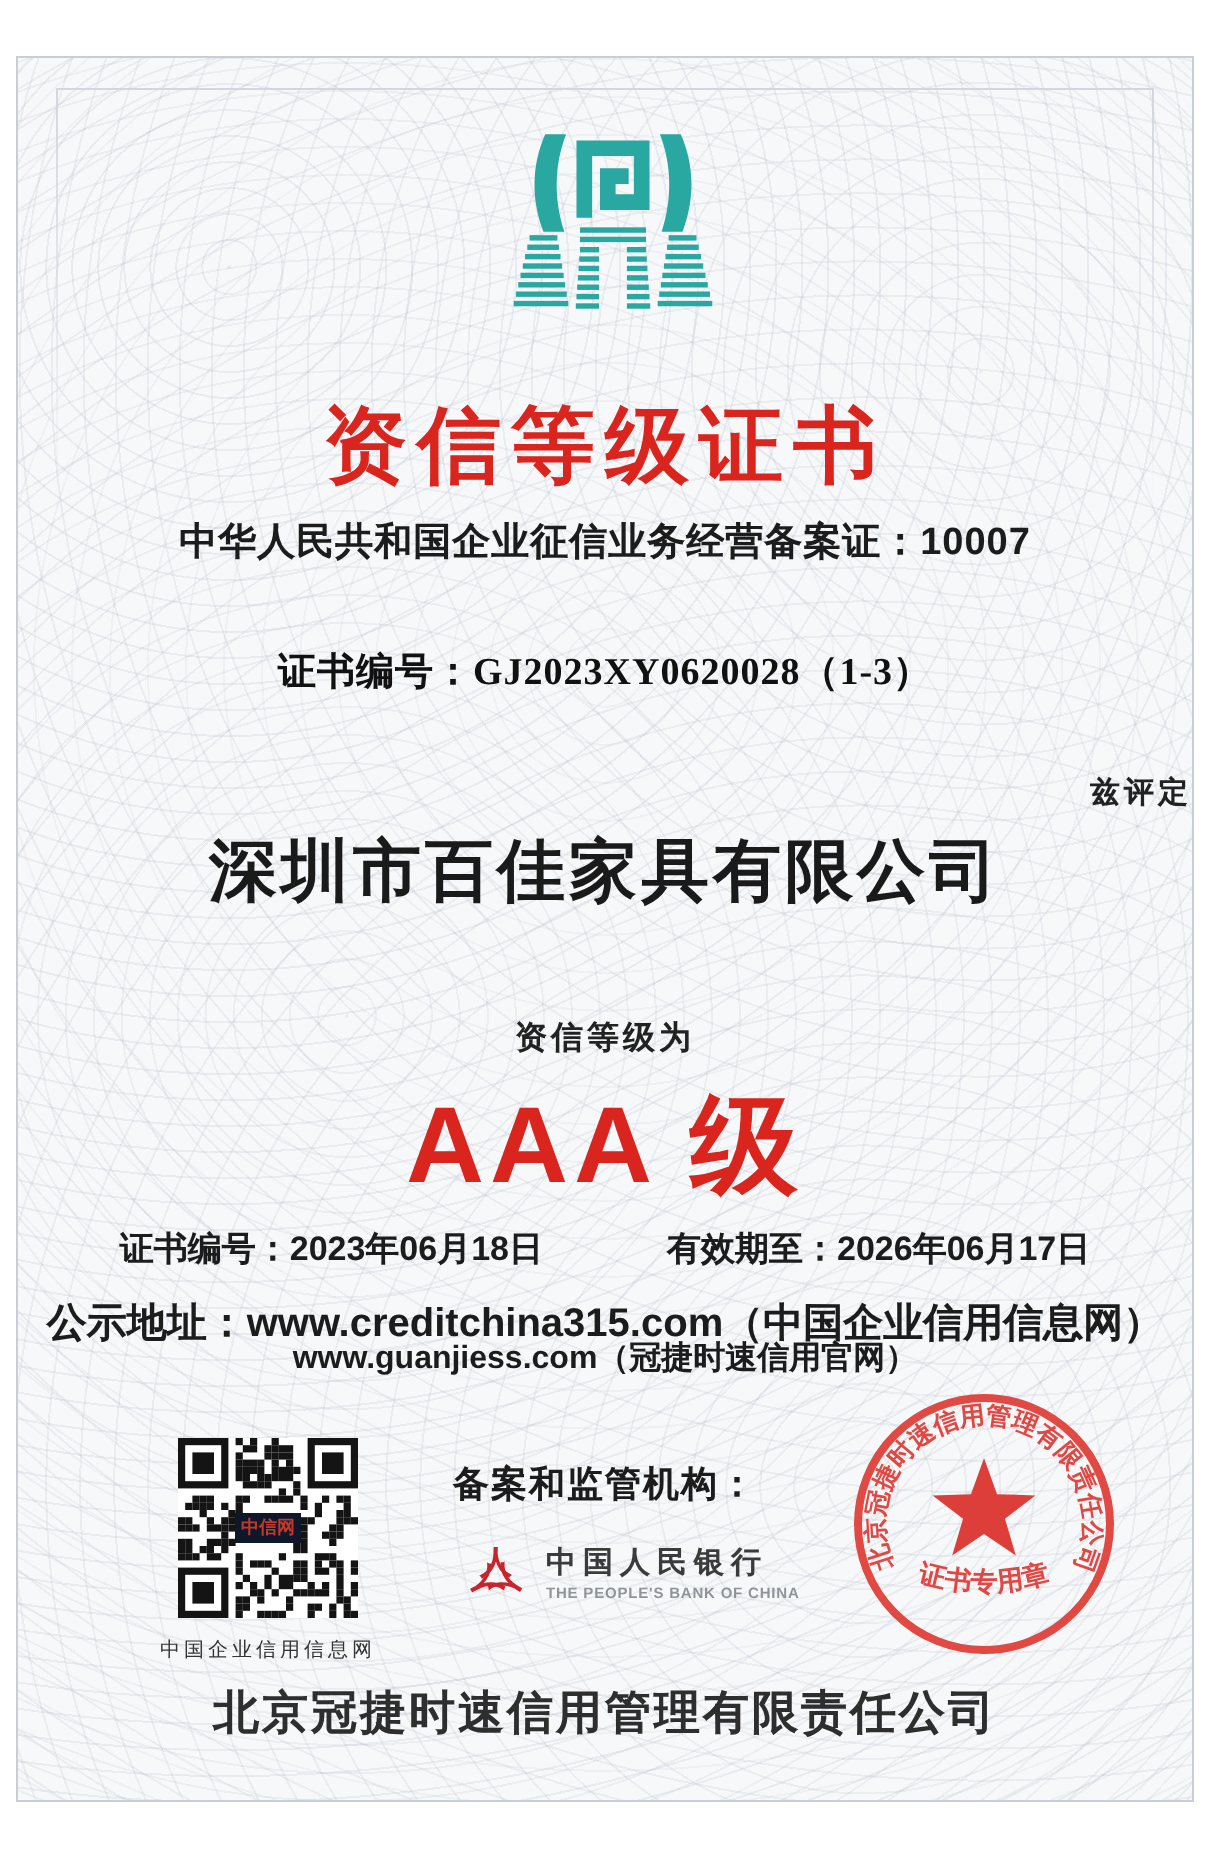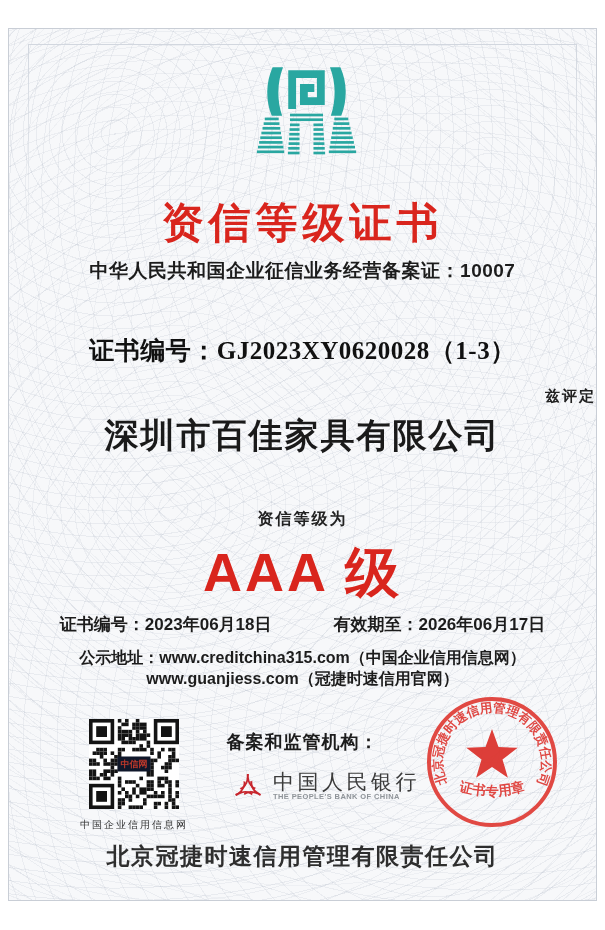--- a/index.html
+++ b/index.html
@@ -16,36 +16,36 @@
       repeating-radial-gradient(circle at 50% 35%, rgba(176,184,198,.12) 0 1px, transparent 1px 19px),
       #f7f8fa;
   }
   .inner-top{position:absolute;left:19px;right:19px;top:15px;height:1px;background:#d2d7df;}
   .inner-stub{position:absolute;top:15px;width:1px;height:210px;background:linear-gradient(#d2d7df,rgba(210,215,223,0));}
   .inner-stub.l{left:19px}.inner-stub.r{right:19px}
   .abs{position:absolute;left:0;right:0;text-align:center;}
   .logo{position:absolute;left:241px;top:33px;width:113px;height:99px;}
   .title{top:166px;font-size:42px;font-weight:800;color:#d9251d;letter-spacing:5px;font-family:"Liberation Sans",sans-serif;}
   .filing{top:229px;font-size:19px;font-weight:700;color:#1c1c1c;letter-spacing:.5px;}
-  .certno{top:305px;font-size:25px;font-weight:700;color:#111;font-family:"Liberation Serif",serif;letter-spacing:.5px;}
+  .certno{top:294px;font-size:19px;font-weight:700;color:#111;font-family:"Liberation Serif",serif;letter-spacing:.5px;}
   .evaluate{top:358px;font-size:15px;font-weight:600;color:#222;letter-spacing:2px;text-align:right;}
   .company{top:384px;font-size:34px;font-weight:600;color:#1a1a1a;font-family:"Liberation Serif",serif;letter-spacing:2px;}
   .ratelabel{top:480px;font-size:16px;font-weight:600;color:#222;letter-spacing:2px;}
   .rating{top:508px;font-size:54px;font-weight:800;color:#d9251d;letter-spacing:3px;}
   .dates{top:584px;display:flex;justify-content:center;gap:62px;font-size:17px;font-weight:700;color:#1c1c1c;}
-  .pub1{top:619px;font-size:16px;font-weight:700;color:#1c1c1c;}
+  .pub1{top:619px;font-size:20px;font-weight:700;color:#1c1c1c;}
   .pub2{top:640px;font-size:16px;font-weight:700;color:#1c1c1c;}
   .qr-wrap{position:absolute;left:80px;top:690px;width:90px;height:90px;background:#fff;}
   .qr-wrap svg{width:90px;height:90px;display:block;}
   .qr-label{position:absolute;left:50%;top:50%;transform:translate(-50%,-50%);background:#0f172a;padding:1px 3px;font-size:9px;color:#c0392b;font-weight:700;white-space:nowrap;}
   .qr-caption{position:absolute;left:53px;top:789px;width:144px;text-align:center;font-size:10px;color:#333;letter-spacing:2px;}
   .reg-label{top:701px;font-size:18px;font-weight:700;color:#1c1c1c;letter-spacing:1px;}
   .pboc{position:absolute;left:222px;top:740px;display:flex;align-items:center;gap:8px;}
   .pboc-emblem{width:34px;height:36px;}
-  .pboc-cn{font-size:21px;font-weight:400;color:#3b3b3b;font-family:"Liberation Serif",serif;letter-spacing:3.5px;line-height:20px;}
+  .pboc-cn{font-size:15px;font-weight:700;color:#3b3b3b;font-family:"Liberation Serif",serif;letter-spacing:3.5px;line-height:20px;}
   .pboc-en{font-size:7.5px;color:#8f9499;letter-spacing:.4px;line-height:10px;font-weight:700;}
   .seal{position:absolute;left:413px;top:663px;width:140px;height:140px;opacity:.95;}
   .issuer{top:812px;font-size:23px;font-weight:600;color:#2e2e2e;letter-spacing:1.5px;}
 </style>
 </head>
 <body>
 
 <div class="page">
   <div class="cert">
     <div class="inner-top"></div>

